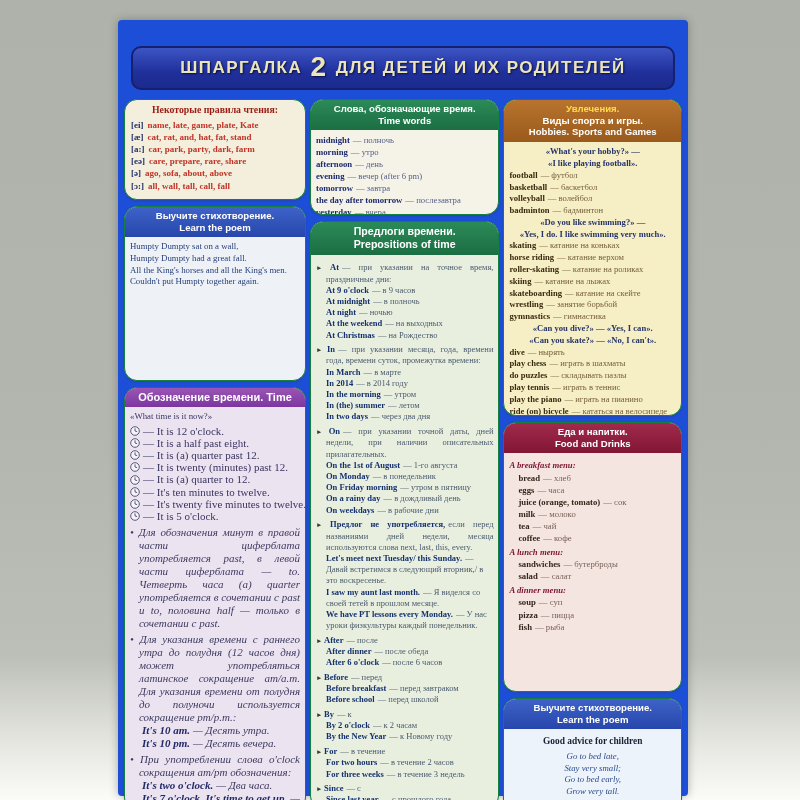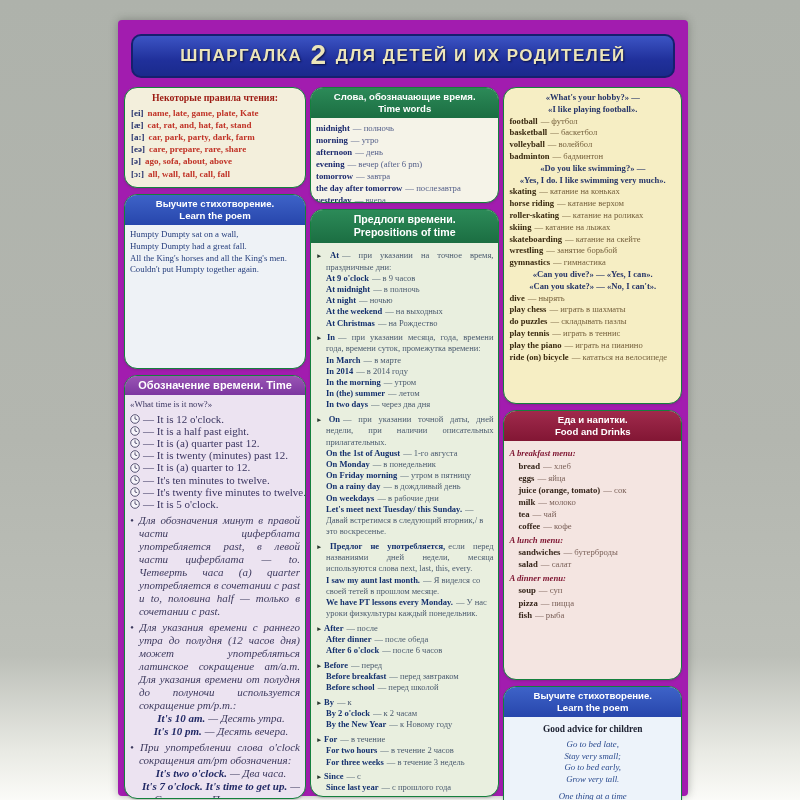--- a/index.html
+++ b/index.html
@@ -5,23 +5,23 @@
   * { box-sizing: border-box; margin: 0; padding: 0; }
   html,body { width:800px; height:800px; }
   body {
     background: linear-gradient(180deg,#aeb2ab 0%,#b3b6af 55%,#bcbfb8 82%,#e9eae4 94%,#fbfbf8 100%);
     font-family: "Liberation Serif", serif;
     position: relative;
     overflow: hidden;
   }
   .card {
     position:absolute; left:118px; top:20px; width:570px; height:776px;
-    background:#a21caf; border-radius:4px;
+    background:#1d4ed8; border-radius:4px;
     box-shadow:0 0 8px rgba(40,45,40,.35);
-    padding-top:12px;
+    padding-top:24px;
   }
   .main-title {
     margin:2px 13px 9px; padding:3px 0 5px;
     background:linear-gradient(#3c54c4,#20309b 60%,#1a2a8c);
     border:2px solid #16206e; border-radius:10px;
     color:#ece5ba; text-align:center;
     font-family:"Liberation Sans",sans-serif; font-weight:bold;
     font-size:17px; letter-spacing:1.5px;
     text-shadow:1px 1px 2px #0a1040;
   }
@@ -69,21 +69,21 @@
   
   .time-box { height:424px; background:#ece3f1; }
   .time-box .box-header { font-size:11px; padding:3px 2px; }
   .time-intro { color:#3a3560; font-size:8.8px; margin-bottom:2px; }
   .clock-line { display:flex; align-items:center; gap:3px; line-height:12.2px; color:#3a3560; font-size:11px; white-space:nowrap; }
   .clock-icon { flex:0 0 auto; }
   .time-notes { margin-top:4px; }
   .time-notes .line { font-size:11px; line-height:13px; color:#3d3a5e; text-align:justify;font-style:italic; }
   .time-notes .note-bullet { padding-left:9px; text-indent:-9px; margin-top:3px; }
   .time-notes .note-bullet::before { content:"• "; color:#3d3a5e; }
-  .time-notes .example { padding-left:12px; text-align:center; }
+  .time-notes .example { padding-left:12px; text-align:left; }
   .time-notes .term, .time-box .term { font-weight:bold; color:#222a66; margin-right:3px; }
 
   
   .timewords-box { height:116px; background:#f5f3e8; }
   .tw-line { font-size:8.7px; line-height:12px; white-space:nowrap; }
   .tw-line .term { font-weight:bold; color:#1c2a6e; margin-right:3px; }
   .tw-line .rest { color:#56618a; }
 
   
   .preps-box { height:588px; background:#e9efdf; }
@@ -329,24 +329,24 @@
               <div class="line example"><span class="term">On the 1st of August</span><span class="rest">— 1-го августа</span></div>
 
               <div class="line example"><span class="term">On Monday</span><span class="rest">— в понедельник</span></div>
 
               <div class="line example"><span class="term">On Friday morning</span><span class="rest">— утром в пятницу</span></div>
 
               <div class="line example"><span class="term">On a rainy day</span><span class="rest">— в дождливый день</span></div>
 
               <div class="line example"><span class="term">On weekdays</span><span class="rest">— в рабочие дни</span></div>
 
+              <div class="line bullet"><span class="term">Предлог не употребляется,</span><span class="rest">если перед названиями дней недели, месяца используются слова next, last, this, every.</span></div>
+
               <div class="line example"><span class="term">Let's meet next Tuesday/ this Sunday.</span><span class="rest">— Давай встретимся в следующий вторник,/ в это воскресенье.</span></div>
 
-              <div class="line bullet"><span class="term">Предлог не употребляется,</span><span class="rest">если перед названиями дней недели, месяца используются слова next, last, this, every.</span></div>
-
               <div class="line example"><span class="term">I saw my aunt last month.</span><span class="rest">— Я виделся со своей тетей в прошлом месяце.</span></div>
 
               <div class="line example"><span class="term">We have PT lessons every Monday.</span><span class="rest">— У нас уроки физкультуры каждый понедельник.</span></div>
 
               <div class="line bullet"><span class="term">After</span><span class="rest">— после</span></div>
 
               <div class="line example"><span class="term">After dinner</span><span class="rest">— после обеда</span></div>
 
               <div class="line example"><span class="term">After 6 o'clock</span><span class="rest">— после 6 часов</span></div>
 
@@ -375,20 +375,25 @@
               <div class="line example"><span class="term">Since 5 o'clock</span><span class="rest">— с 5 часов</span></div>
             </div>
         </div>
       </section>
 
     </div>
 
     <div class="col col-right">
 
       <section class="box hobbies-box">
+        <div class="box-header hdr-brown">
+          <div class="hl-yellow">Увлечения.</div>
+          <div>Виды спорта и игры.</div>
+          <div>Hobbies. Sports and Games</div>
+        </div>
         <div class="box-body">
           <div>
 
               <div class="line dialog"><span class="rest">«What's your hobby?» —</span></div>
 
               <div class="line dialog"><span class="rest">«I like playing football».</span></div>
 
               <div class="line entry"><span class="term">football</span><span class="rest">— футбол</span></div>
 
               <div class="line entry"><span class="term">basketball</span><span class="rest">— баскетбол</span></div>
@@ -439,21 +444,21 @@
           <div>Еда и напитки.</div>
           <div>Food and Drinks</div>
         </div>
         <div class="box-body">
           <div>
 
               <div class="line menu"><span class="rest">A breakfast menu:</span></div>
 
               <div class="line entry"><span class="term">bread</span><span class="rest">— хлеб</span></div>
 
-              <div class="line entry"><span class="term">eggs</span><span class="rest">— яйца</span></div>
+              <div class="line entry"><span class="term">eggs</span><span class="rest">— часа</span></div>
 
               <div class="line entry"><span class="term">juice (orange, tomato)</span><span class="rest">— сок</span></div>
 
               <div class="line entry"><span class="term">milk</span><span class="rest">— молоко</span></div>
 
               <div class="line entry"><span class="term">tea</span><span class="rest">— чай</span></div>
 
               <div class="line entry"><span class="term">coffee</span><span class="rest">— кофе</span></div>
 
               <div class="line menu"><span class="rest">A lunch menu:</span></div>

